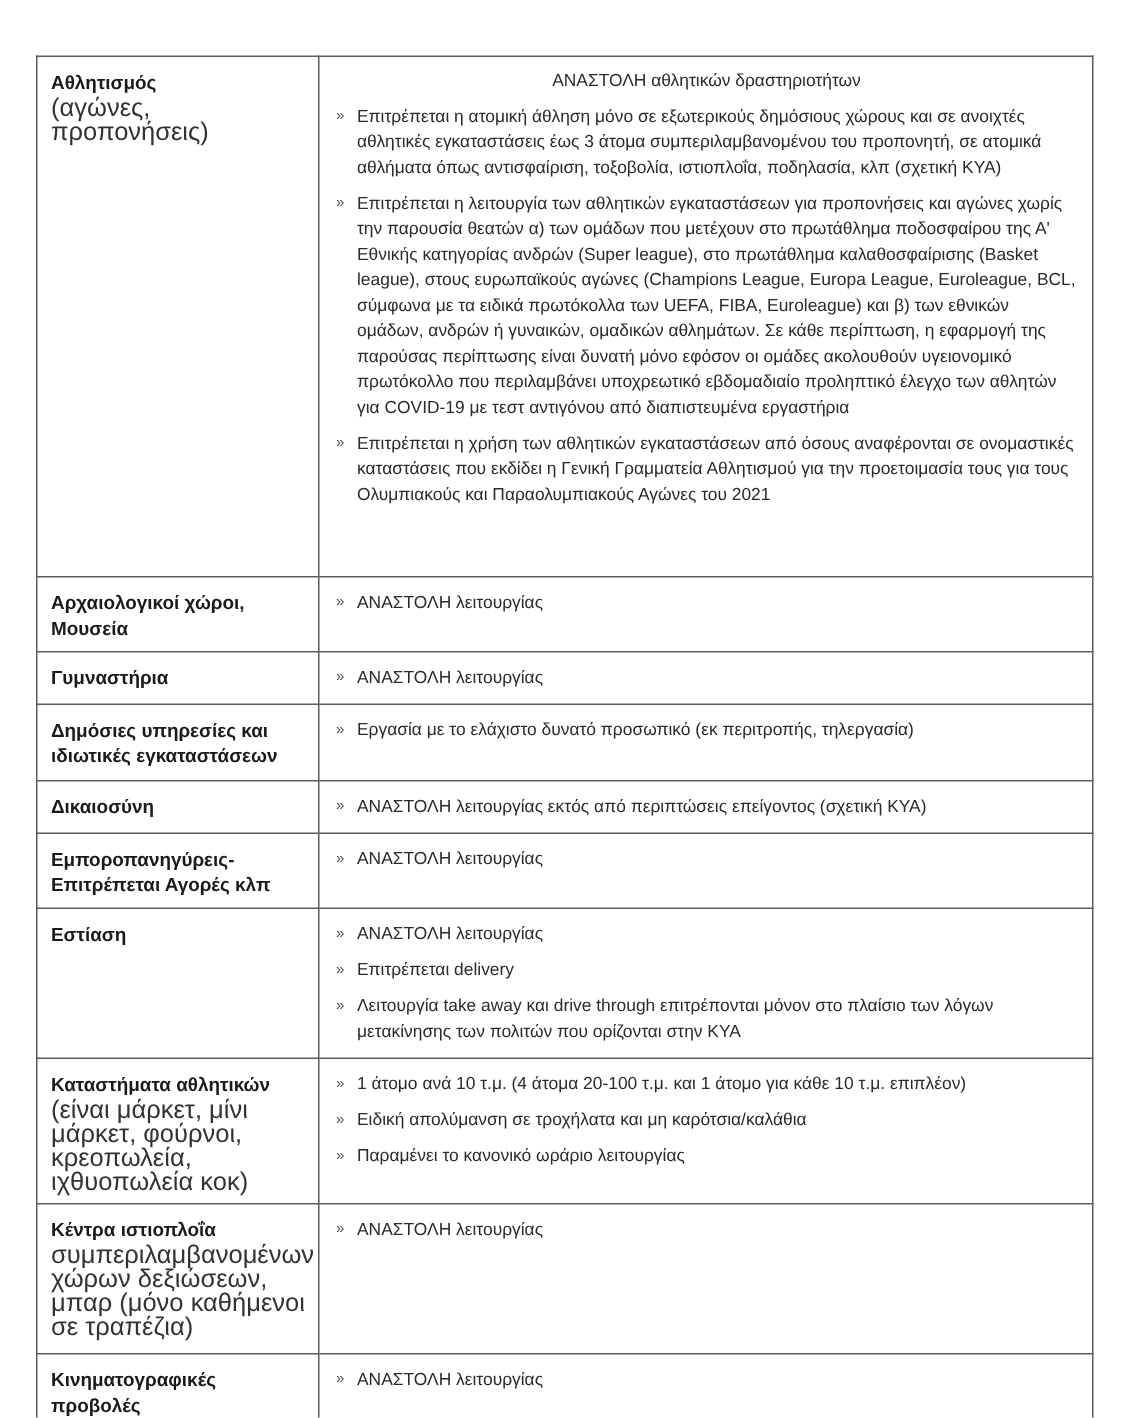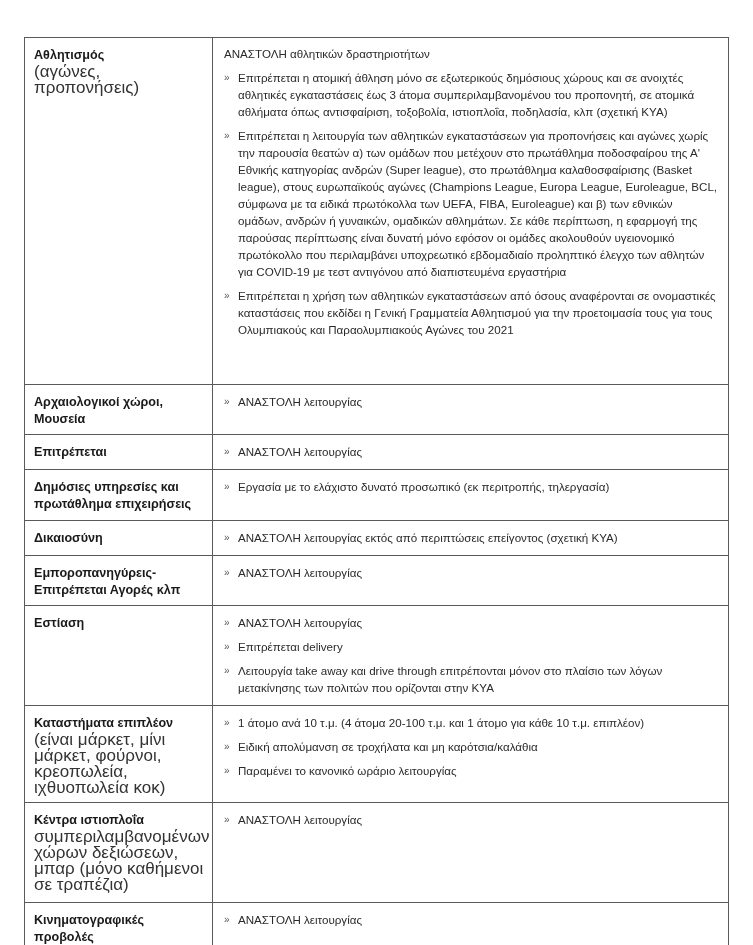--- a/index.html
+++ b/index.html
@@ -6,21 +6,21 @@
   body { width: 753px; height: 945px; position: relative; overflow: hidden;
          font-family: "Liberation Sans", "DejaVu Sans", sans-serif; color: #2a2a2a; }
   .doc-table { position: absolute; left: 24px; top: 37px; width: 705px;
                border-collapse: collapse; table-layout: fixed; }
   .doc-table td { border: 1.5px solid #5a5a5a; vertical-align: top; padding: 0; }
   .col-left { width: 188px; }
   .left-cell { padding: 9px 8px 6px 9px !important; }
   .right-cell { padding: 8px 10px 6px 11px !important; }
   .cat-title { font-weight: bold; font-size: 12.6px; line-height: 17px; color: #1a1a1a; display: block; }
   .cat-sub { font-size: 17px; line-height: 16px; color: #333; display: block; }
-  .intro { font-size: 11.6px; line-height: 16px; margin: 0 0 7px 0; }
+  .intro { font-size: 11.6px; line-height: 16px; margin: 0 0 7px 0; text-align: center; }
   .bullet { position: relative; padding-left: 14px; font-size: 11.6px; line-height: 17px; margin: 0 0 7px 0; }
   .bullet:last-child { margin-bottom: 3px; }
   .bullet .mark { position: absolute; left: 0; top: 0; color: #555; font-size: 10px; }
 </style>
 </head>
 <body>
 
 <table class="doc-table">
   <colgroup>
       <col class="col-left">
@@ -45,30 +45,30 @@
       <td class="left-cell">
         <span class="cat-title">Αρχαιολογικοί χώροι, Μουσεία</span>
       </td>
       <td class="right-cell">
         <p class="bullet"><span class="mark">»</span><span>ΑΝΑΣΤΟΛΗ λειτουργίας</span></p>
       </td>
     </tr>
 
     <tr style="height:35px">
       <td class="left-cell">
-        <span class="cat-title">Επιτρέπεται</span>
+        <span class="cat-title">Γυμναστήρια</span>
       </td>
       <td class="right-cell">
         <p class="bullet"><span class="mark">»</span><span>ΑΝΑΣΤΟΛΗ λειτουργίας</span></p>
       </td>
     </tr>
 
     <tr style="height:51px">
       <td class="left-cell">
-        <span class="cat-title">Δημόσιες υπηρεσίες και πρωτάθλημα επιχειρήσεις</span>
+        <span class="cat-title">Δημόσιες υπηρεσίες και ιδιωτικές εγκαταστάσεων</span>
       </td>
       <td class="right-cell">
         <p class="bullet"><span class="mark">»</span><span>Εργασία με το ελάχιστο δυνατό προσωπικό (εκ περιτροπής, τηλεργασία)</span></p>
       </td>
     </tr>
 
     <tr style="height:33px">
       <td class="left-cell">
         <span class="cat-title">Δικαιοσύνη</span>
       </td>
@@ -92,21 +92,21 @@
       </td>
       <td class="right-cell">
         <p class="bullet"><span class="mark">»</span><span>ΑΝΑΣΤΟΛΗ λειτουργίας</span></p>
         <p class="bullet"><span class="mark">»</span><span>Επιτρέπεται delivery</span></p>
         <p class="bullet"><span class="mark">»</span><span>Λειτουργία take away και drive through επιτρέπονται μόνον στο πλαίσιο των λόγων μετακίνησης των πολιτών που ορίζονται στην ΚΥΑ</span></p>
       </td>
     </tr>
 
     <tr style="height:82px">
       <td class="left-cell">
-        <span class="cat-title">Καταστήματα επιπλέον</span>
+        <span class="cat-title">Καταστήματα αθλητικών</span>
         <span class="cat-sub">(είναι μάρκετ, μίνι μάρκετ, φούρνοι, κρεοπωλεία, ιχθυοπωλεία κοκ)</span>
       </td>
       <td class="right-cell">
         <p class="bullet"><span class="mark">»</span><span>1 άτομο ανά 10 τ.μ. (4 άτομα 20-100 τ.μ. και 1 άτομο για κάθε 10 τ.μ. επιπλέον)</span></p>
         <p class="bullet"><span class="mark">»</span><span>Ειδική απολύμανση σε τροχήλατα και μη καρότσια/καλάθια</span></p>
         <p class="bullet"><span class="mark">»</span><span>Παραμένει το κανονικό ωράριο λειτουργίας</span></p>
       </td>
     </tr>
 
     <tr style="height:100px">

